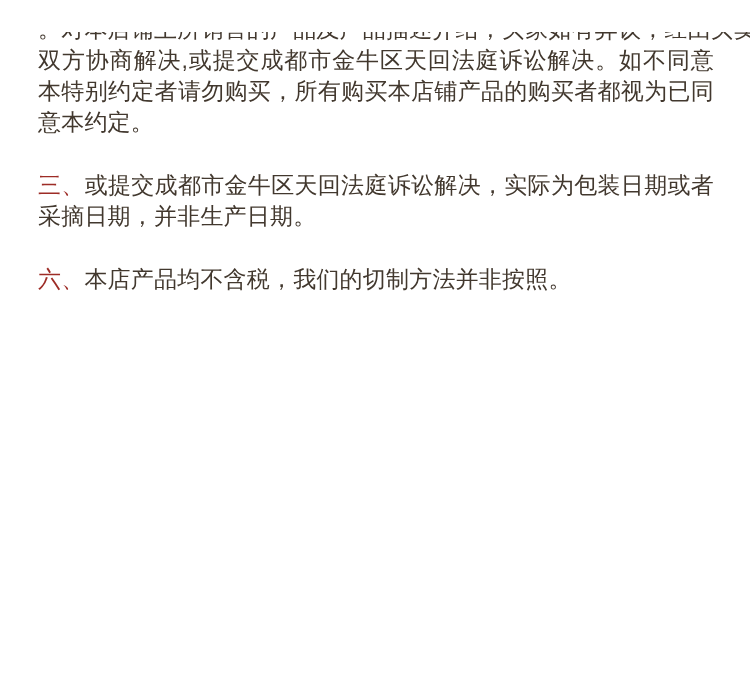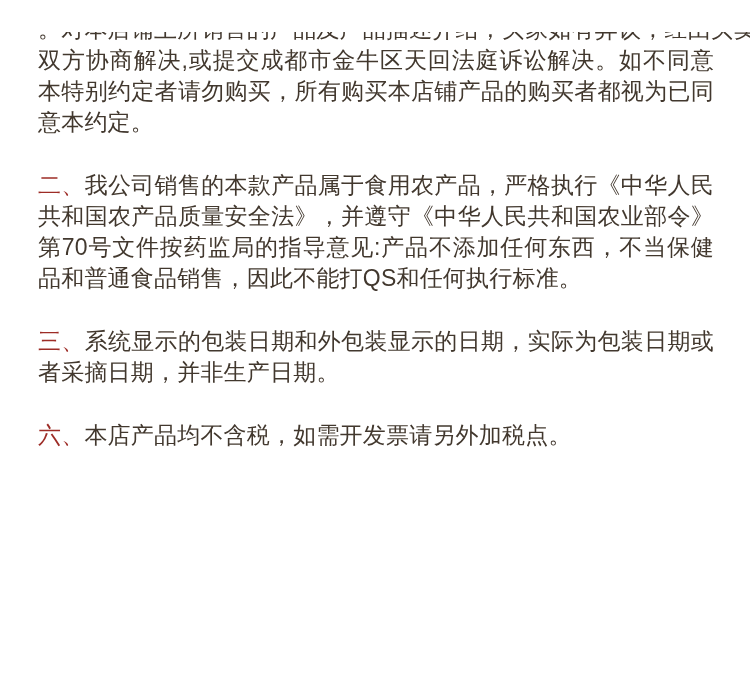--- a/index.html
+++ b/index.html
@@ -46,21 +46,20 @@
 </style>
 </head>
 <body>
 
 <div class="page">
 
   <div class="clipped-line">。对本店铺上所销售的产品及产品描述介绍，买家如有异议，经由买卖</div>
 
   <p class="para"><span class="body-text">双方协商解决,或提交成都市金牛区天回法庭诉讼解决。如不同意本特别约定者请勿购买，所有购买本店铺产品的购买者都视为已同意本约定。</span></p>
 
-  <p class="para"><span class="marker">二、</span><span class="body-text">我公司销售的本款产品属于食用农产品，严格执行《中华人民共和国农产品质量安全法》，并遵守《中华人民共和国农业部令》第70号文件按药监局的指导意见:产品不添加任何东西，不当保健品和普通食品销售，因此不能打QS和任何执行标准。</span></p>
 
-  <p class="para"><span class="marker">三、</span><span class="body-text">系统显示的包装日期和外包装显示的日期，实际为包装日期或者采摘日期，并非生产日期。</span></p>
+  <p class="para"><span class="marker">三、</span><span class="body-text">或提交成都市金牛区天回法庭诉讼解决，实际为包装日期或者采摘日期，并非生产日期。</span></p>
 
 
 
-  <p class="para"><span class="marker">六、</span><span class="body-text">本店产品均不含税，如需开发票请另外加税点。</span></p>
+  <p class="para"><span class="marker">六、</span><span class="body-text">本店产品均不含税，我们的切制方法并非按照。</span></p>
 
 </div>
 
 </body></html>

